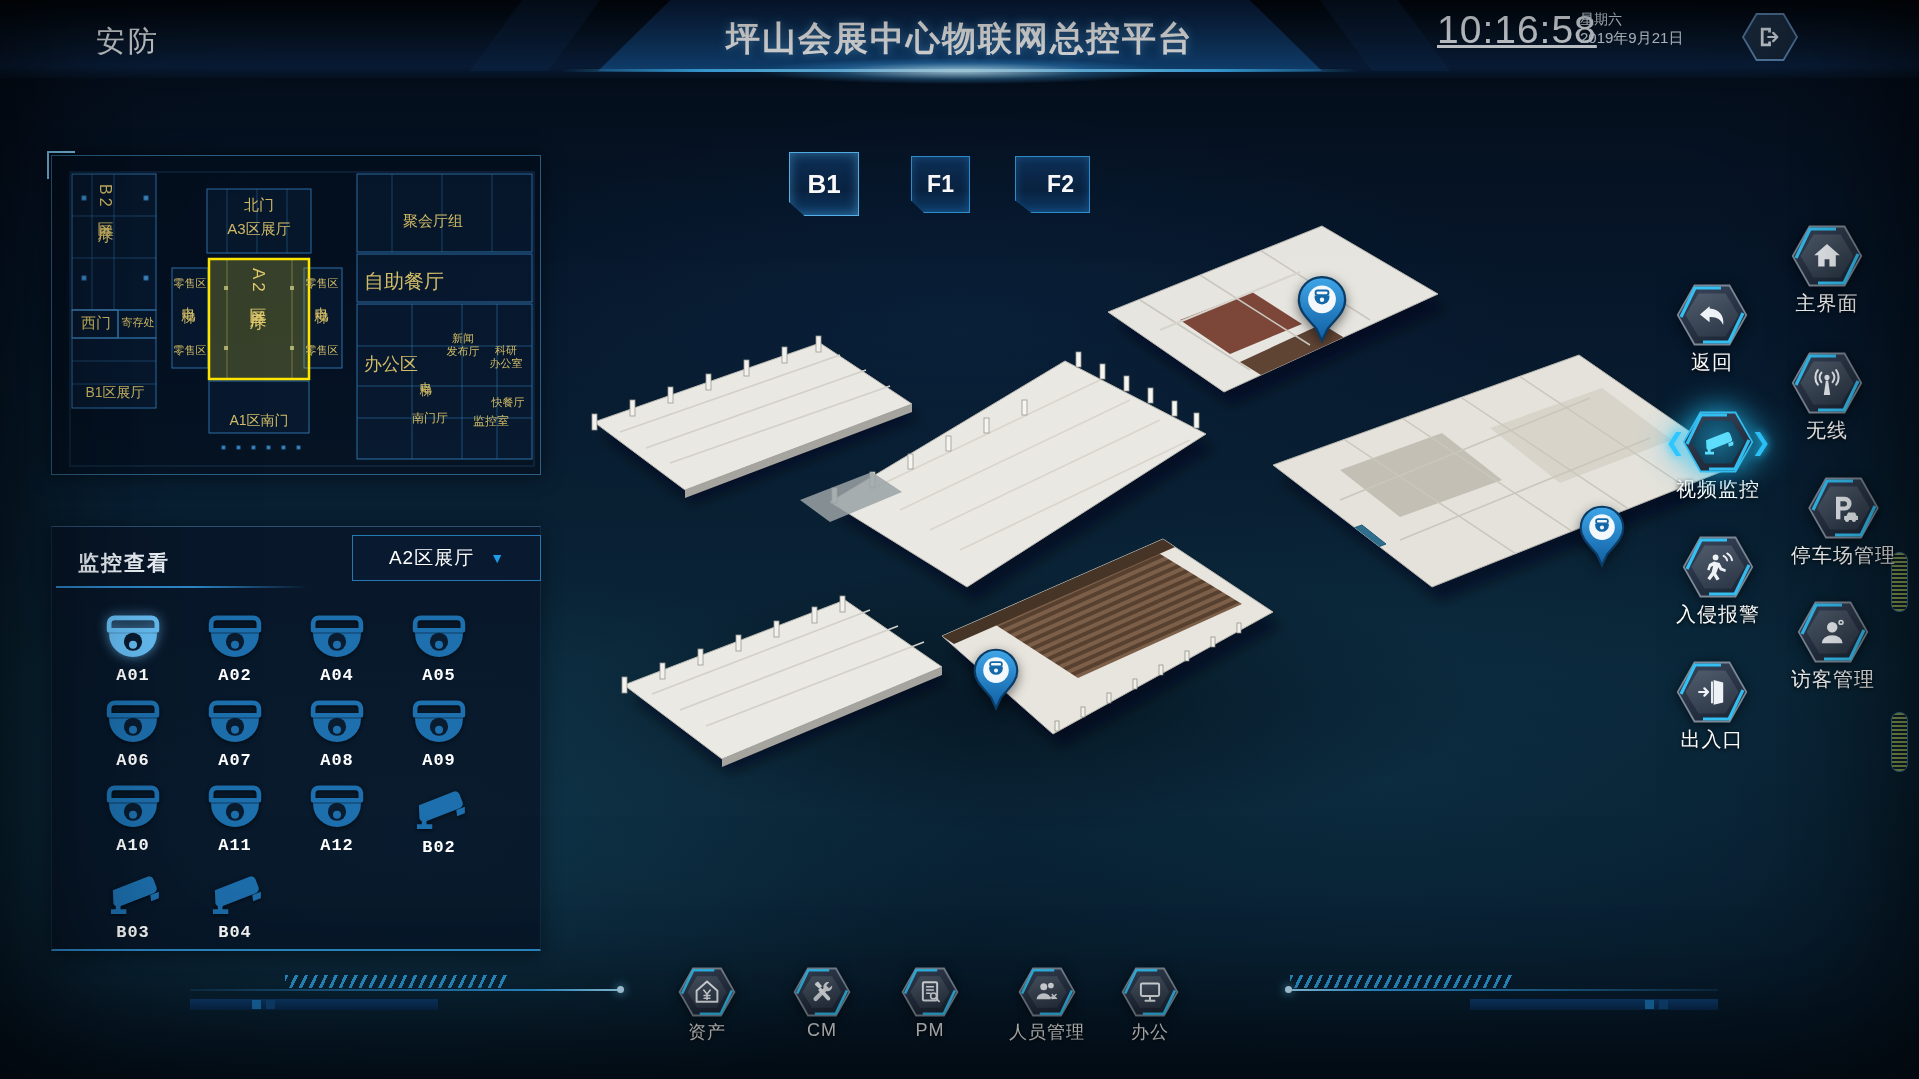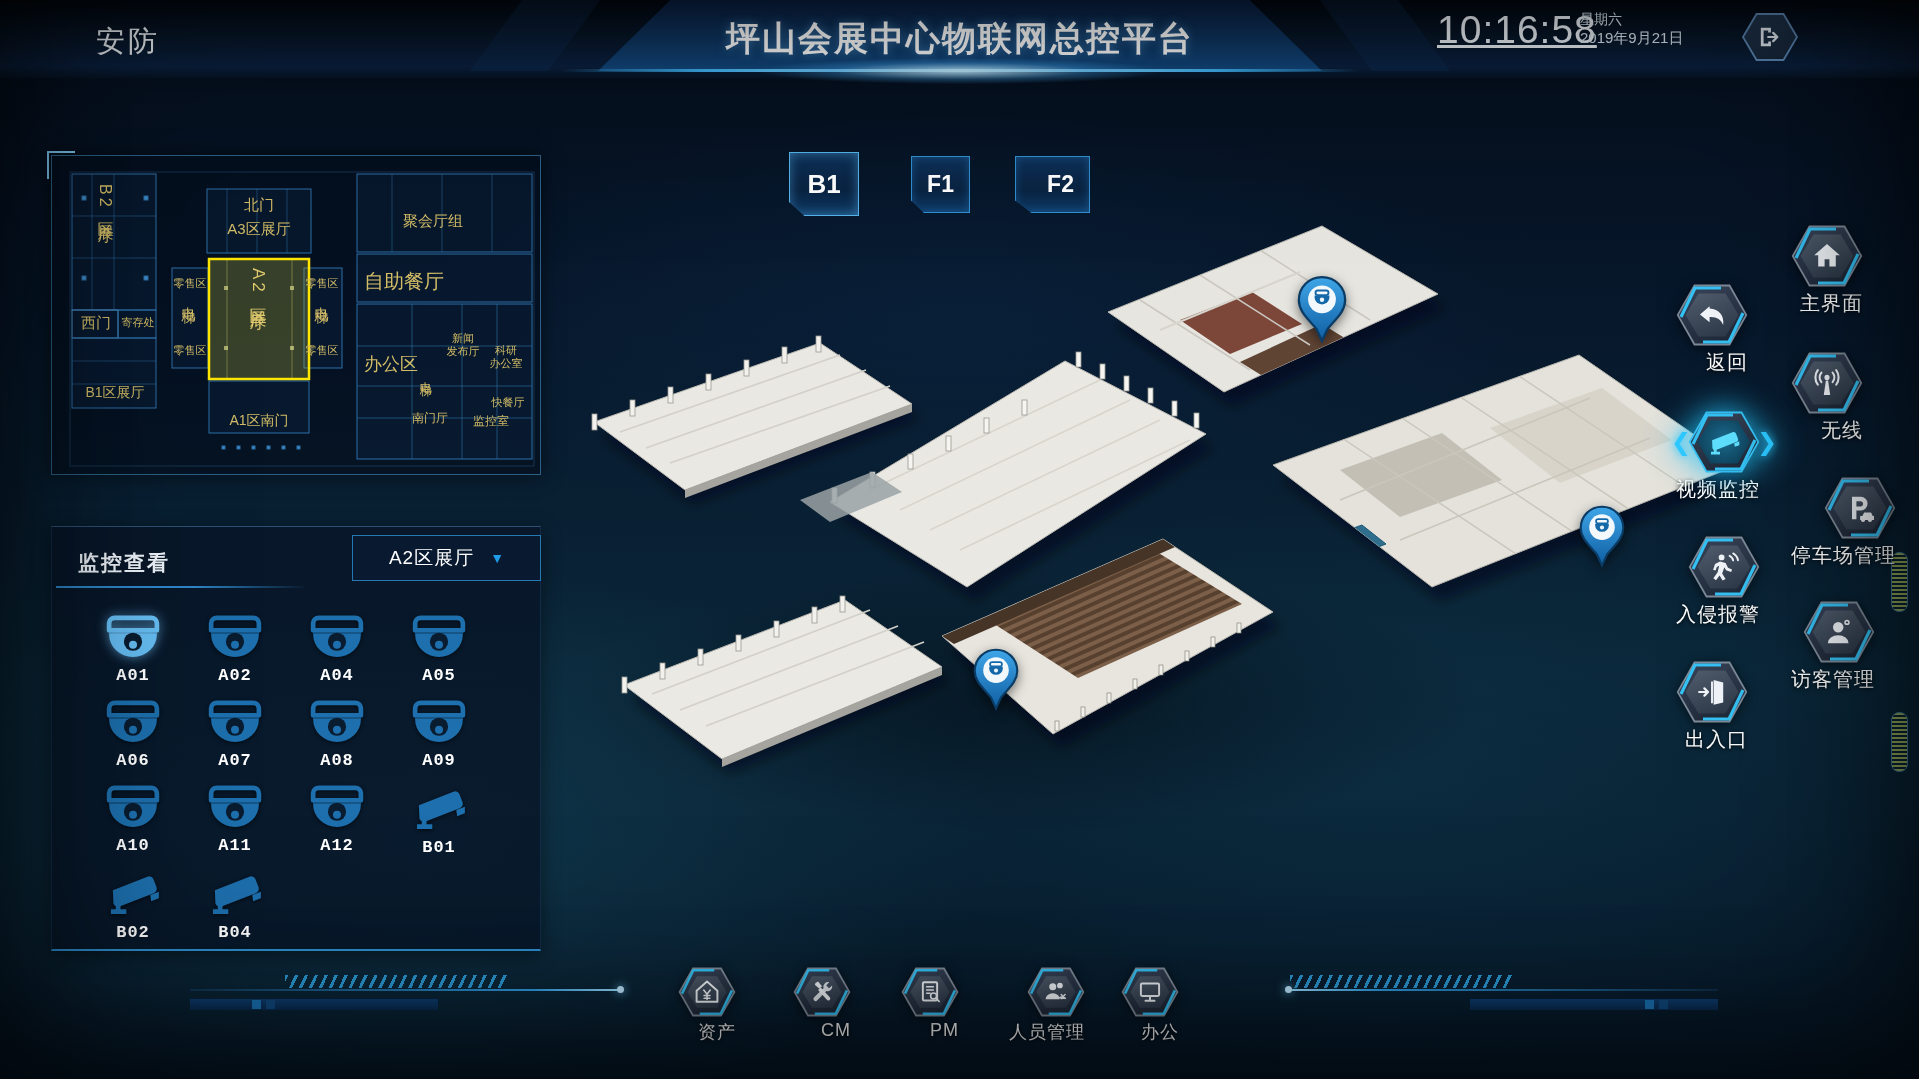--- a/index.html
+++ b/index.html
@@ -74,21 +74,21 @@
   .area-select .val{font-size:19px;color:#fff;letter-spacing:1px;}
   .area-select .tri{font-size:14px;color:#1f9ce8;}
   .cam-grid{position:absolute;left:30px;top:88px;width:408px;display:grid;
     grid-template-columns:repeat(4,102px);grid-auto-rows:85px;}
   .cam{display:flex;flex-direction:column;align-items:center;justify-content:flex-start;cursor:pointer;font-family:Liberation Mono, monospace;}
   .cam svg{display:block;color:#1d6fad;filter:drop-shadow(0 1px 2px rgba(0,0,0,.6));}
   .cam.active svg{color:#66bdf2;filter:drop-shadow(0 0 6px rgba(110,190,245,.7));}
   .cam .cid{margin-top:7px;font-size:17px;font-weight:bold;color:#fff;letter-spacing:1px;}
 
   
-  .hexbtn{position:absolute;display:flex;flex-direction:column;align-items:flex-end;cursor:pointer;z-index:20;}
+  .hexbtn{position:absolute;display:flex;flex-direction:column;align-items:center;cursor:pointer;z-index:20;}
   .hex{position:relative;filter:drop-shadow(0 2px 6px rgba(0,0,0,.6));}
   .hex .h1,.hex .h2,.hex .h3{position:absolute;clip-path:polygon(25% 1%,75% 1%,99% 50%,75% 99%,25% 99%,1% 50%);}
   .hex .h1{inset:0;background:rgba(148,160,174,.85);}
   .hex .h2{inset:2px;background:linear-gradient(160deg,#39455a,#1b2534);}
   .hex .h3{inset:9px;background:linear-gradient(160deg,#525e6e,#2a3646);}
   .hex .ic{position:absolute;left:50%;top:50%;transform:translate(-50%,-50%);color:#f2f6fa;}
   .hex .acc{position:absolute;inset:0;pointer-events:none;}
   .hexbtn .lbl{margin-top:3px;font-size:20px;color:#fff;letter-spacing:1px;text-shadow:0 1px 4px #000;white-space:nowrap;}
   .hexbtn.small .lbl{font-size:18px;}
   .hexbtn.active .hex{filter:drop-shadow(0 0 16px #23c2f7);}
@@ -518,27 +518,27 @@
       <div class="cam">
           <svg width="54" height="44" viewBox="0 0 56 46">
             <use href="#ic-dome"></use>
           </svg>
           <div class="cid">A12</div>
         </div>
       <div class="cam">
           <svg width="58" height="46" viewBox="0 0 60 48">
             <use href="#ic-bullet"></use>
           </svg>
-          <div class="cid">B01</div>
+          <div class="cid">B02</div>
         </div>
       <div class="cam">
           <svg width="58" height="46" viewBox="0 0 60 48">
             <use href="#ic-bullet"></use>
           </svg>
-          <div class="cid">B02</div>
+          <div class="cid">B03</div>
         </div>
       <div class="cam">
           <svg width="58" height="46" viewBox="0 0 60 48">
             <use href="#ic-bullet"></use>
           </svg>
           <div class="cid">B04</div>
         </div>
     </div>
   </div>
 

